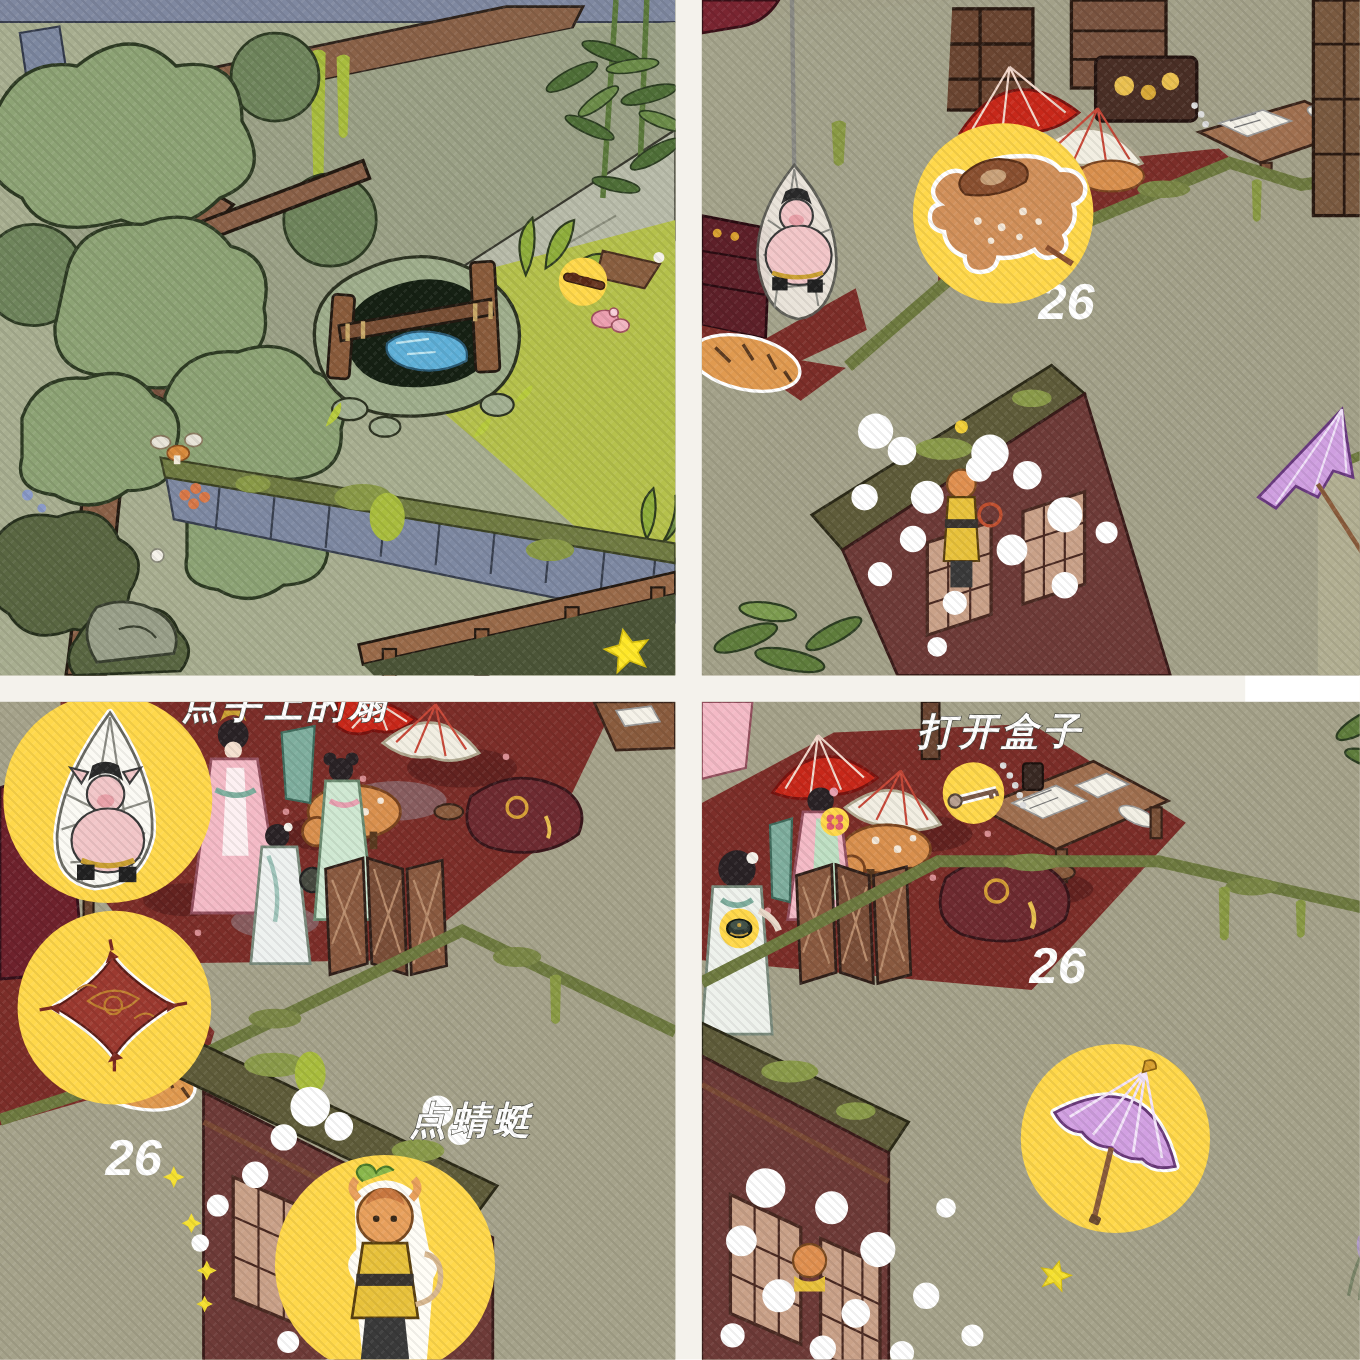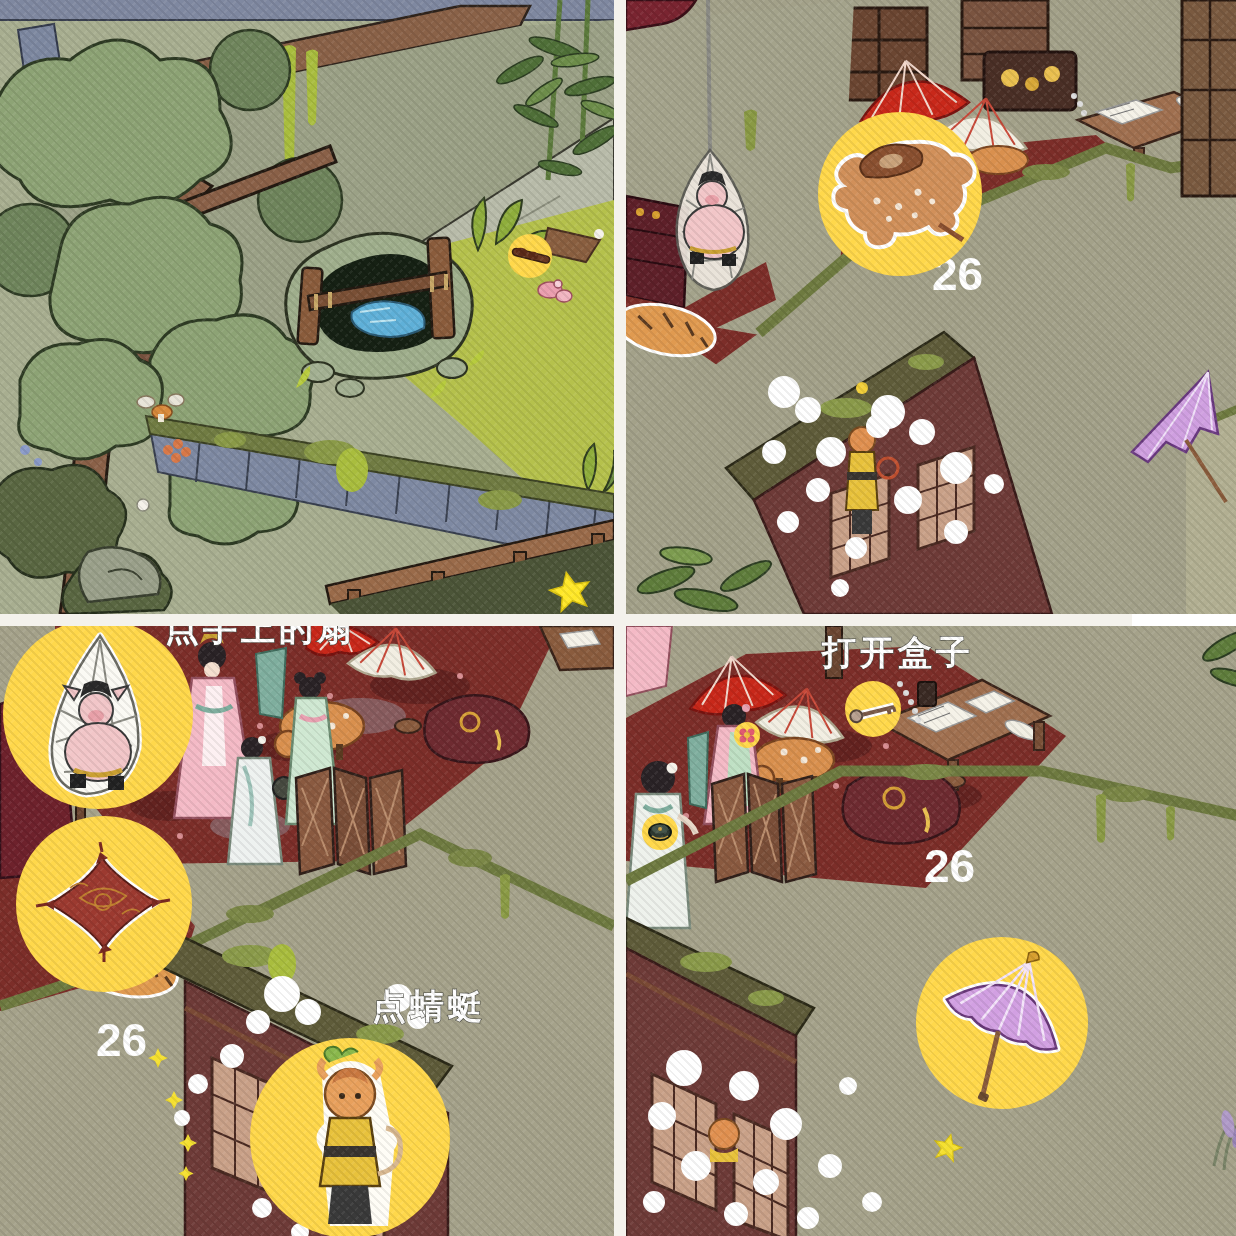--- a/index.html
+++ b/index.html
@@ -1,17 +1,17 @@
 <!DOCTYPE html>
 <html><head>
 <meta charset="utf-8">
 <style>
   html,body{margin:0;padding:0;background:#ffffff;}
   #stage{width:1132px;height:1236px;background:#f4f2ec;display:grid;
-         grid-template-columns:614px 614px;grid-template-rows:614px 614px;gap:12px;}
+         grid-template-columns:614px 614px;grid-template-rows:614px 614px;gap:24px;font-style:italic;}
   .quad{position:relative;width:614px;height:614px;overflow:hidden;background:#a5a28a;}
   svg{display:block}
   text{font-family:"Liberation Sans","DejaVu Sans",sans-serif;}
   .counter{fill:#ffffff;font-weight:bold;font-size:46px;}
   .instr{fill:#ffffff;font-weight:bold;font-size:34px;stroke:#4a4a42;stroke-width:1.2px;paint-order:stroke;letter-spacing:4px;}
   .tex{position:absolute;inset:0;pointer-events:none;opacity:.06;
        background:repeating-linear-gradient(45deg,#000 0 2px,transparent 2px 6px),
                   repeating-linear-gradient(-45deg,#fff 0 2px,transparent 2px 7px);}
 </style>
 </head>

